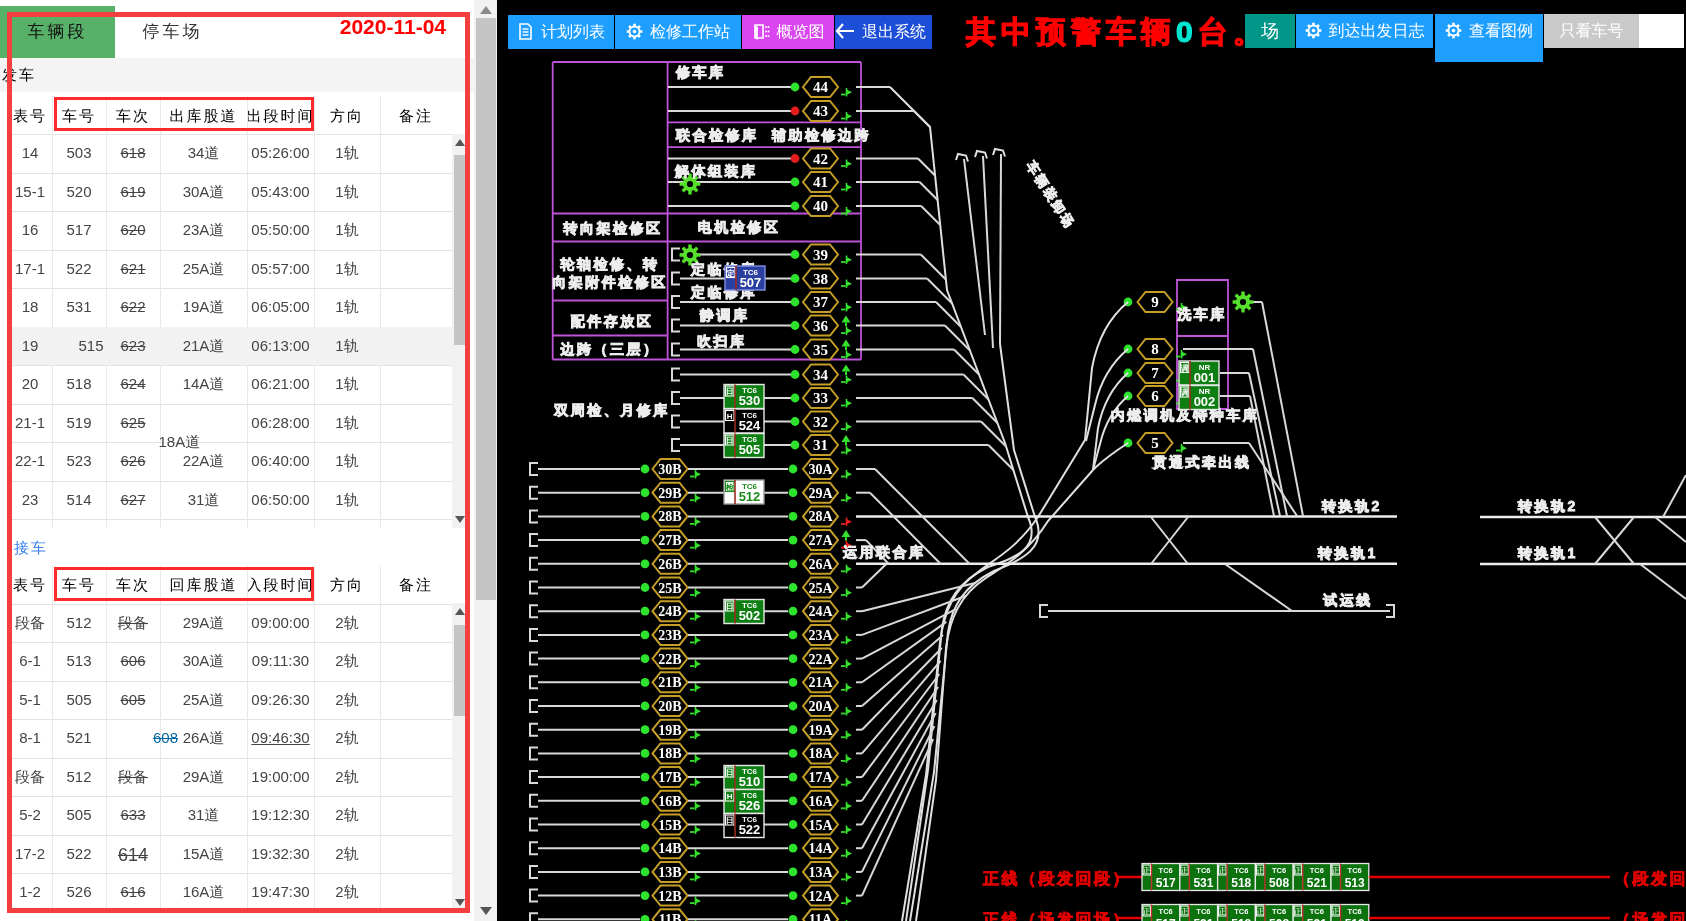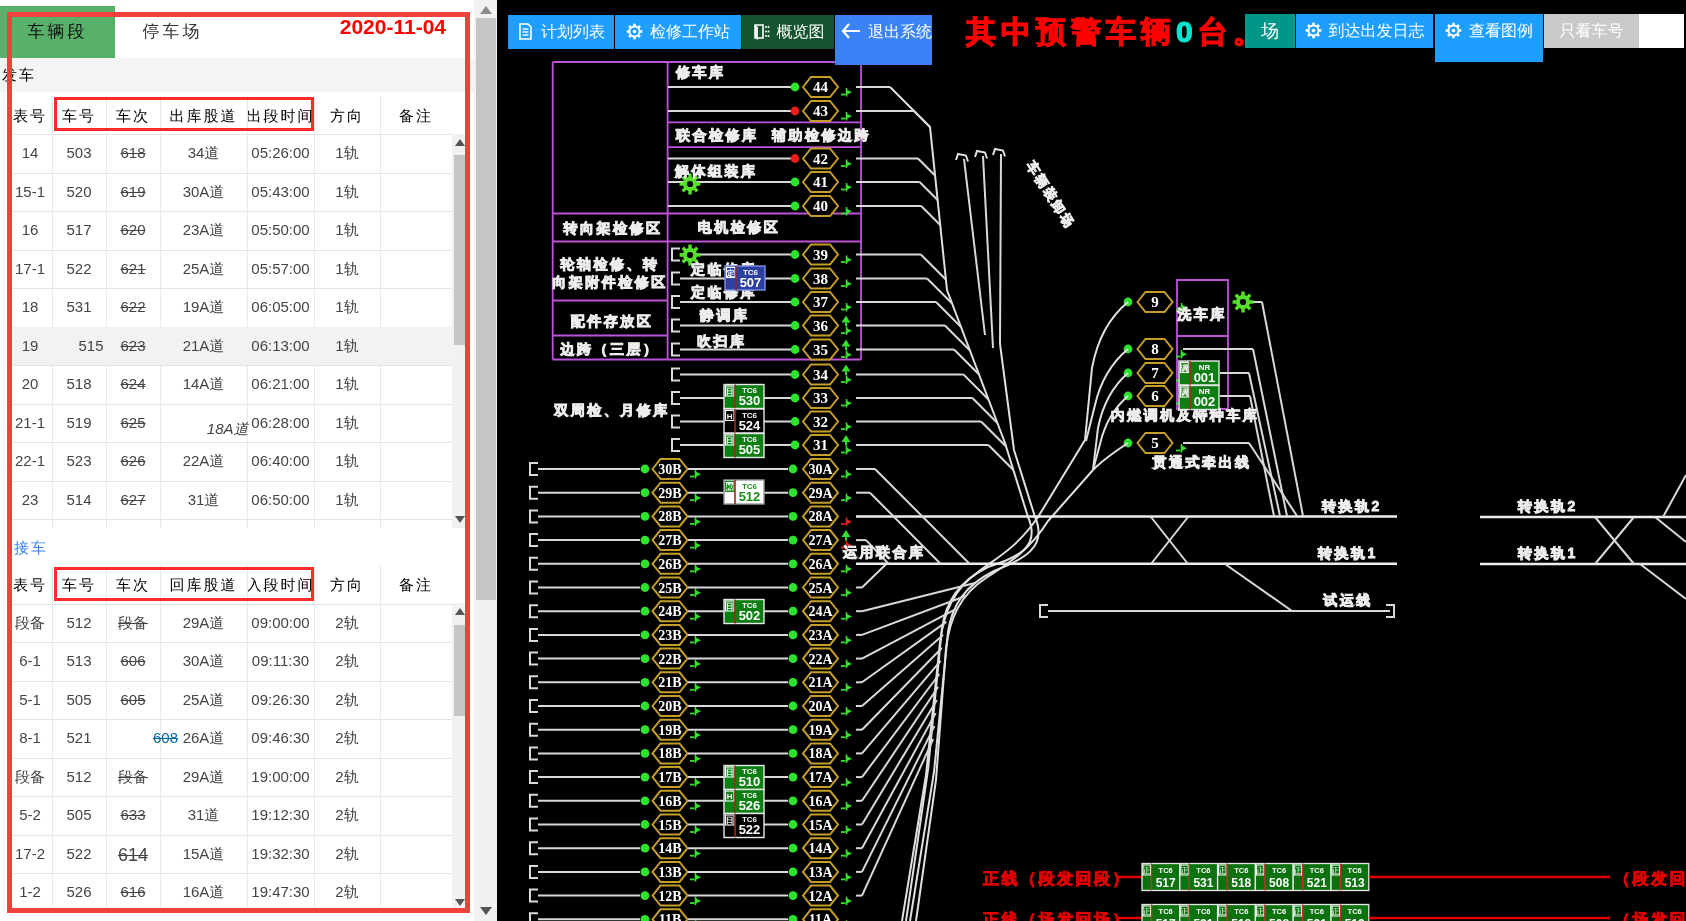--- a/index.html
+++ b/index.html
@@ -952,21 +952,21 @@
       <div style="position:absolute;left:-23.0px;top:279.5px;width:90px;text-align:center;font-size:15px;color:#444;">20</div>
       <div style="position:absolute;left:26.0px;top:279.5px;width:90px;text-align:center;font-size:15px;color:#444;">518</div>
       <div style="position:absolute;left:80.0px;top:279.5px;width:90px;text-align:center;font-size:15px;color:#444;text-decoration:line-through;">624</div>
       <div style="position:absolute;left:150.5px;top:279.5px;width:90px;text-align:center;font-size:15px;color:#444;">14A道</div>
       <div style="position:absolute;left:227.5px;top:279.5px;width:90px;text-align:center;font-size:15px;color:#444;">06:21:00</div>
       <div style="position:absolute;left:294.0px;top:279.5px;width:90px;text-align:center;font-size:15px;color:#444;">1轨</div>
       <div style="position:absolute;left:363.0px;top:279.5px;width:90px;text-align:center;font-size:15px;color:#444;"></div>
       <div style="position:absolute;left:-23.0px;top:318.0px;width:90px;text-align:center;font-size:15px;color:#444;">21-1</div>
       <div style="position:absolute;left:26.0px;top:318.0px;width:90px;text-align:center;font-size:15px;color:#444;">519</div>
       <div style="position:absolute;left:80.0px;top:318.0px;width:90px;text-align:center;font-size:15px;color:#444;text-decoration:line-through;">625</div>
-      <div style="position:absolute;left:150.5px;top:324px;width:90px;text-align:right;font-size:15px;color:#444;font-style:italic;">18A道</div>
+      <div style="position:absolute;left:150.5px;top:337px;width:90px;text-align:left;font-size:15px;color:#444;">18A道</div>
       <div style="position:absolute;left:227.5px;top:318.0px;width:90px;text-align:center;font-size:15px;color:#444;">06:28:00</div>
       <div style="position:absolute;left:294.0px;top:318.0px;width:90px;text-align:center;font-size:15px;color:#444;">1轨</div>
       <div style="position:absolute;left:363.0px;top:318.0px;width:90px;text-align:center;font-size:15px;color:#444;"></div>
       <div style="position:absolute;left:-23.0px;top:356.5px;width:90px;text-align:center;font-size:15px;color:#444;">22-1</div>
       <div style="position:absolute;left:26.0px;top:356.5px;width:90px;text-align:center;font-size:15px;color:#444;">523</div>
       <div style="position:absolute;left:80.0px;top:356.5px;width:90px;text-align:center;font-size:15px;color:#444;text-decoration:line-through;">626</div>
       <div style="position:absolute;left:150.5px;top:356.5px;width:90px;text-align:center;font-size:15px;color:#444;">22A道</div>
       <div style="position:absolute;left:227.5px;top:356.5px;width:90px;text-align:center;font-size:15px;color:#444;">06:40:00</div>
       <div style="position:absolute;left:294.0px;top:356.5px;width:90px;text-align:center;font-size:15px;color:#444;">1轨</div>
       <div style="position:absolute;left:363.0px;top:356.5px;width:90px;text-align:center;font-size:15px;color:#444;"></div>
@@ -1019,21 +1019,21 @@
       <div style="position:absolute;left:26.0px;top:125.5px;width:90px;text-align:center;font-size:15px;color:#444;">505</div>
       <div style="position:absolute;left:80.0px;top:125.5px;width:90px;text-align:center;font-size:15px;color:#444;text-decoration:line-through;">605</div>
       <div style="position:absolute;left:150.5px;top:125.5px;width:90px;text-align:center;font-size:15px;color:#444;">25A道</div>
       <div style="position:absolute;left:227.5px;top:125.5px;width:90px;text-align:center;font-size:15px;color:#444;">09:26:30</div>
       <div style="position:absolute;left:294.0px;top:125.5px;width:90px;text-align:center;font-size:15px;color:#444;">2轨</div>
       <div style="position:absolute;left:363.0px;top:125.5px;width:90px;text-align:center;font-size:15px;color:#444;"></div>
       <div style="position:absolute;left:-23.0px;top:164.0px;width:90px;text-align:center;font-size:15px;color:#444;">8-1</div>
       <div style="position:absolute;left:26.0px;top:164.0px;width:90px;text-align:center;font-size:15px;color:#444;">521</div>
       <div style="position:absolute;left:80.0px;top:164.0px;width:90px;text-align:right;font-size:15px;color:#0369a1;text-decoration:line-through;">608</div>
       <div style="position:absolute;left:150.5px;top:164.0px;width:90px;text-align:center;font-size:15px;color:#444;">26A道</div>
-      <div style="position:absolute;left:227.5px;top:164.0px;width:90px;text-align:center;font-size:15px;color:#444;">09:46:30</div>
+      <div style="position:absolute;left:227.5px;top:164.0px;width:90px;text-align:center;font-size:15px;color:#444;text-decoration:underline;">09:46:30</div>
       <div style="position:absolute;left:294.0px;top:164.0px;width:90px;text-align:center;font-size:15px;color:#444;">2轨</div>
       <div style="position:absolute;left:363.0px;top:164.0px;width:90px;text-align:center;font-size:15px;color:#444;"></div>
       <div style="position:absolute;left:-23.0px;top:202.5px;width:90px;text-align:center;font-size:15px;color:#444;">段备</div>
       <div style="position:absolute;left:26.0px;top:202.5px;width:90px;text-align:center;font-size:15px;color:#444;">512</div>
       <div style="position:absolute;left:80.0px;top:202.5px;width:90px;text-align:center;font-size:15px;color:#444;text-decoration:line-through;">段备</div>
       <div style="position:absolute;left:150.5px;top:202.5px;width:90px;text-align:center;font-size:15px;color:#444;">29A道</div>
       <div style="position:absolute;left:227.5px;top:202.5px;width:90px;text-align:center;font-size:15px;color:#444;">19:00:00</div>
       <div style="position:absolute;left:294.0px;top:202.5px;width:90px;text-align:center;font-size:15px;color:#444;">2轨</div>
       <div style="position:absolute;left:363.0px;top:202.5px;width:90px;text-align:center;font-size:15px;color:#444;"></div>
       <div style="position:absolute;left:-23.0px;top:241.0px;width:90px;text-align:center;font-size:15px;color:#444;">5-2</div>
@@ -1085,33 +1085,33 @@
       <line x1="13.1" y1="8.5" x2="16.3" y2="8.5" stroke="#fff" stroke-width="2.6"></line>
       <line x1="11.8" y1="11.8" x2="14.0" y2="14.0" stroke="#fff" stroke-width="2.6"></line>
       <line x1="8.5" y1="13.1" x2="8.5" y2="16.3" stroke="#fff" stroke-width="2.6"></line>
       <line x1="5.2" y1="11.8" x2="3.0" y2="14.0" stroke="#fff" stroke-width="2.6"></line>
       <line x1="3.9" y1="8.5" x2="0.7" y2="8.5" stroke="#fff" stroke-width="2.6"></line>
       <line x1="5.2" y1="5.2" x2="3.0" y2="3.0" stroke="#fff" stroke-width="2.6"></line>
       <line x1="8.5" y1="3.9" x2="8.5" y2="0.7" stroke="#fff" stroke-width="2.6"></line>
       <line x1="11.8" y1="5.2" x2="14.0" y2="3.0" stroke="#fff" stroke-width="2.6"></line>
       <circle cx="8.5" cy="8.5" r="1.8" fill="#fff"></circle>
     </svg>检修工作站</div>
-<div style="position:absolute;left:742px;top:15px;width:92px;height:34px;background:#14532d;color:#fff;font-size:16px;text-align:center;line-height:34px;white-space:nowrap;z-index:2"><svg width="18" height="17" viewBox="0 0 18 17" style="vertical-align:-3px;margin-right:7px">
+<div style="position:absolute;left:742px;top:15px;width:92px;height:34px;background:#d946ef;color:#fff;font-size:16px;text-align:center;line-height:34px;white-space:nowrap;z-index:2"><svg width="18" height="17" viewBox="0 0 18 17" style="vertical-align:-3px;margin-right:7px">
       <path d="M3,2 h8 v13 h-8 z" fill="none" stroke="#fff" stroke-width="1.6"></path>
       <path d="M3,2 l3,2 v13 l-3,-2 z" fill="#fff" opacity="0.9"></path>
       <g fill="#fff">
         <circle cx="14" cy="4" r="1"></circle>
         <circle cx="16.5" cy="4" r="1"></circle>
         <circle cx="14" cy="8.5" r="1"></circle>
         <circle cx="16.5" cy="8.5" r="1"></circle>
         <circle cx="14" cy="13" r="1"></circle>
         <circle cx="16.5" cy="13" r="1"></circle>
       </g>
     </svg>概览图</div>
-<div style="position:absolute;left:835px;top:15px;width:97px;height:50px;background:#3b82f6;color:#fff;font-size:16px;text-align:right;line-height:34px;white-space:nowrap;z-index:2"><svg width="20" height="16" viewBox="0 0 20 16" style="vertical-align:-2px;margin-right:7px">
+<div style="position:absolute;left:835px;top:15px;width:97px;height:34px;background:#1d4ed8;color:#fff;font-size:16px;text-align:left;line-height:34px;white-space:nowrap;z-index:2"><svg width="20" height="16" viewBox="0 0 20 16" style="vertical-align:-2px;margin-right:7px">
       <path d="M8,1 L2,8 L8,15 M2,8 H19" fill="none" stroke="#fff" stroke-width="2.2"></path>
     </svg>退出系统</div>
 <div style="position:absolute;left:966px;top:12px;font-size:30px;font-weight:bold;color:#f00;letter-spacing:5px;z-index:2;-webkit-text-stroke:1.2px #f00">其中预警车辆<span style="color:#00e6d0;-webkit-text-stroke:1.2px #00e6d0">0</span>台。</div>
 <div style="position:absolute;left:1245px;top:14px;width:50px;height:34px;background:#009688;color:#fff;font-size:18px;text-align:center;line-height:34px;white-space:nowrap;z-index:2">场</div>
 <div style="position:absolute;left:1296px;top:14px;width:137px;height:34px;background:#1e9fff;color:#fff;font-size:16px;text-align:center;line-height:34px;white-space:nowrap;z-index:2"><svg width="17" height="17" viewBox="0 0 17 17" style="vertical-align:-3px;margin-right:7px">
       <circle cx="8.5" cy="8.5" r="5" fill="none" stroke="#fff" stroke-width="1.8"></circle>
       <line x1="13.1" y1="8.5" x2="16.3" y2="8.5" stroke="#fff" stroke-width="2.6"></line>
       <line x1="11.8" y1="11.8" x2="14.0" y2="14.0" stroke="#fff" stroke-width="2.6"></line>
       <line x1="8.5" y1="13.1" x2="8.5" y2="16.3" stroke="#fff" stroke-width="2.6"></line>
       <line x1="5.2" y1="11.8" x2="3.0" y2="14.0" stroke="#fff" stroke-width="2.6"></line>

